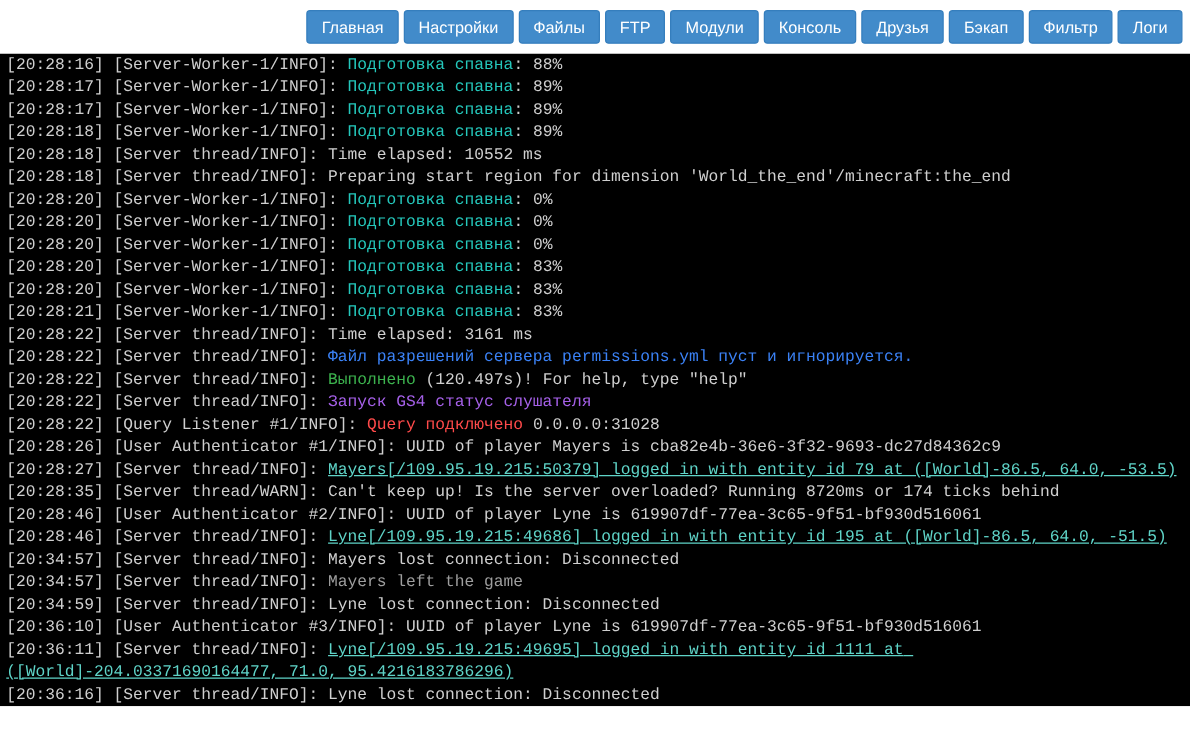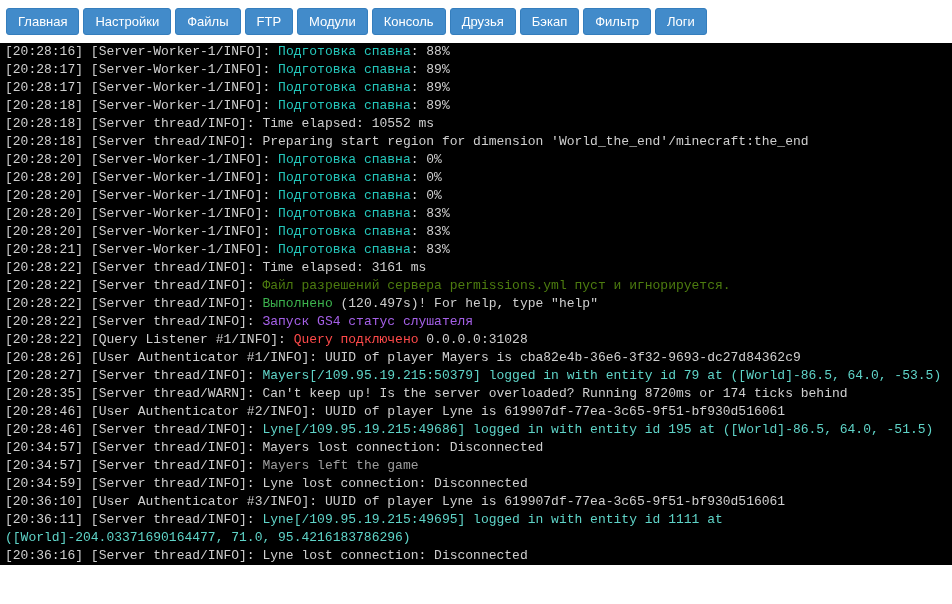--- a/index.html
+++ b/index.html
@@ -7,20 +7,21 @@
     font-family: Arial, Helvetica, sans-serif;
     background: #ffffff;
     font-size: 13px;
     width: 952px;
   }
   .tab-bar {
     display: flex;
     gap: 4px;
     padding: 8px 6px;
     flex-wrap: wrap;
+    justify-content: flex-end;
   }
   .tab {
     background: #428bca;
     color: #ffffff;
     border: 1px solid #357ebd;
     border-radius: 3px;
     padding: 5px 11px;
     font-size: 13px;
     cursor: pointer;
   }
@@ -32,23 +33,23 @@
     padding: 0 6px 2px 5px;
     height: 522px;
     overflow: hidden;
   }
   .line { white-space: pre-wrap; word-break: break-word; }
   .ts { color: #cfcfcf; }
   .src { color: #cfcfcf; }
   .sep { color: #cfcfcf; }
   .txt { color: #cfcfcf; }
   .teal { color: #24c7bb; }
-  .teal2 { color: #5fd4c8; }
+  .teal2 { color: #5fd4c8; text-decoration: underline; }
   .gray2 { color: #9e9e9e; }
-  .gray3 { color: #4d7c0f; text-align: right; }
+  .gray3 { color: #3b82f6; text-align: right; }
   .green { color: #3cb34e; }
   .purple { color: #a560e8; margin-top: 28px; }
   .red { color: #ff4a4a; }
 </style>
 </head>
 <body>
 
 <div class="tab-bar">
   <button class="tab">Главная</button>
   <button class="tab">Настройки</button>

